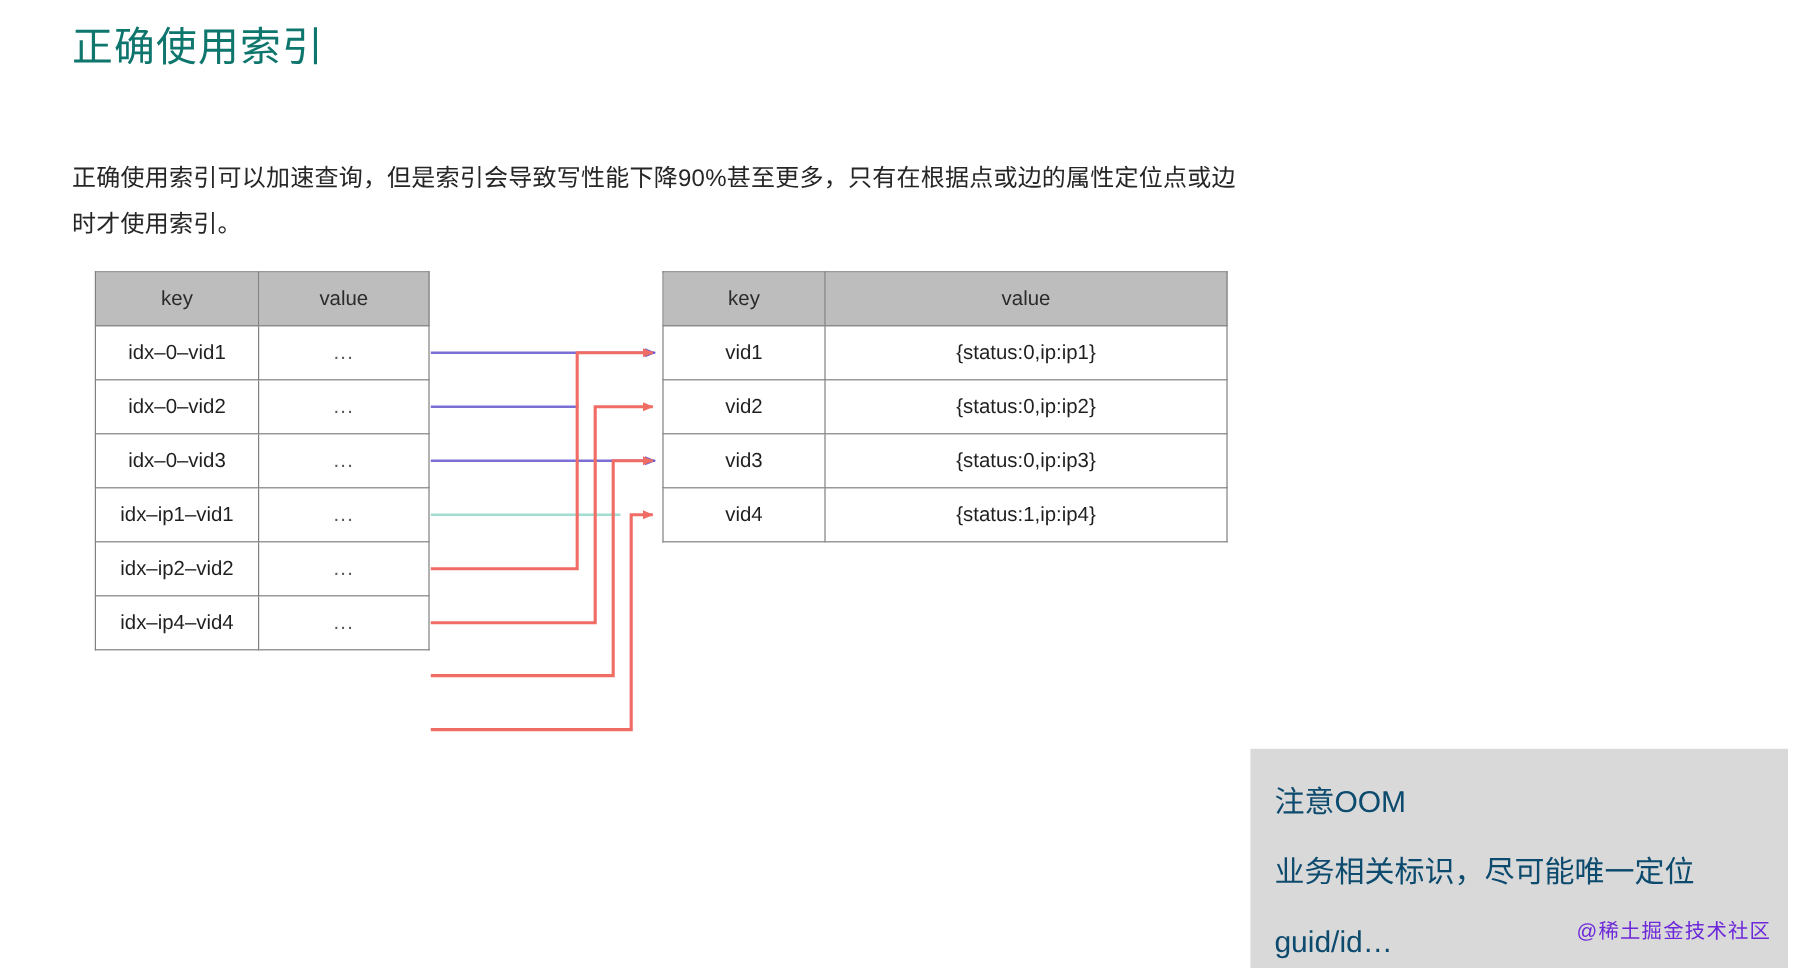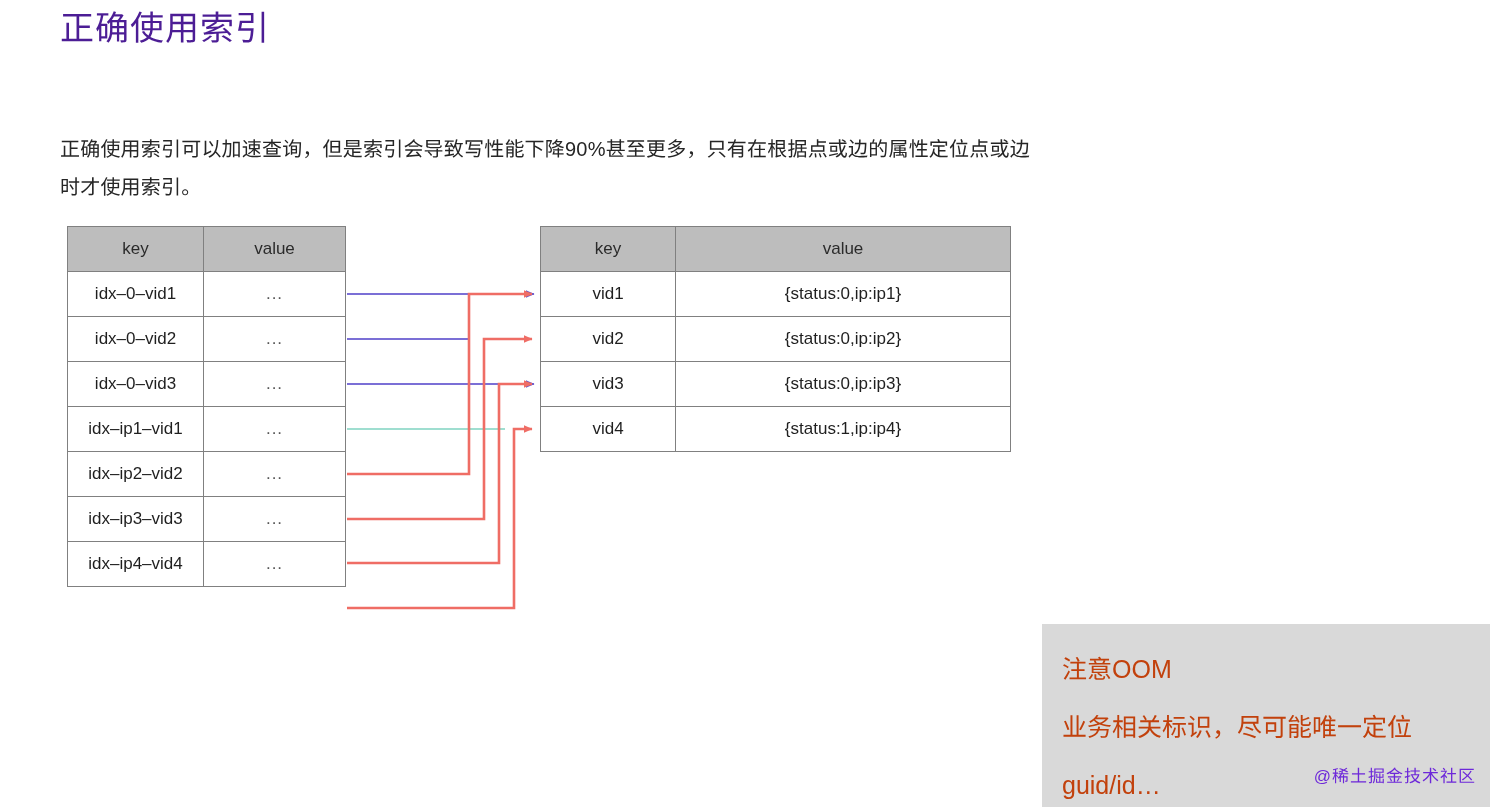--- a/index.html
+++ b/index.html
@@ -16,46 +16,46 @@
     overflow: hidden;
     font-family: "Liberation Sans", "DejaVu Sans", sans-serif;
     color: #222222;
     -webkit-font-smoothing: antialiased;
   }
 
   
   #slide-title {
     position: absolute;
     left: 60px;
-    top: 4px;
+    top: 16px;
     font-size: 34px;
     font-weight: 400;
     letter-spacing: 1px;
-    color: #4c1d95;
+    color: #0f766e;
     line-height: 48px;
     white-space: nowrap;
   }
 
   
   #intro-paragraph {
     position: absolute;
     left: 60px;
     top: 94px;
     width: 980px;
     font-size: 20px;
     line-height: 38px;
     color: #262626;
     letter-spacing: 0.2px;
     margin-top: 36px;
   }
 
   
   #diagram {
     position: absolute;
-    left: 0;
+    left: 12px;
     top: 0;
     width: 1344px;
     height: 807px;
     pointer-events: none;
   }
 
   
   .kv-table {
     position: absolute;
     border-collapse: collapse;
@@ -121,21 +121,21 @@
     left: 1042px;
     top: 624px;
     width: 448px;
     height: 183px;
     background: #d9d9d9;
     padding: 16px 20px 0 20px;
   }
   #callout-box .callout-line {
     font-size: 25px;
     line-height: 58px;
-    color: #c2410c;
+    color: #0c4a6e;
     white-space: nowrap;
   }
   #watermark {
     position: absolute;
     right: 14px;
     bottom: 20px;
     font-size: 17px;
     color: #6d28d9;
     letter-spacing: 1px;
     white-space: nowrap;
@@ -173,24 +173,20 @@
       <tr>
         <td>idx–0–vid3</td>
         <td class="ellipsis">...</td>
       </tr>
       <tr>
         <td>idx–ip1–vid1</td>
         <td class="ellipsis">...</td>
       </tr>
       <tr>
         <td>idx–ip2–vid2</td>
-        <td class="ellipsis">...</td>
-      </tr>
-      <tr>
-        <td>idx–ip3–vid3</td>
         <td class="ellipsis">...</td>
       </tr>
       <tr>
         <td>idx–ip4–vid4</td>
         <td class="ellipsis">...</td>
       </tr>
     </tbody>
   </table>
 
   <table class="kv-table" id="vertex-table">

